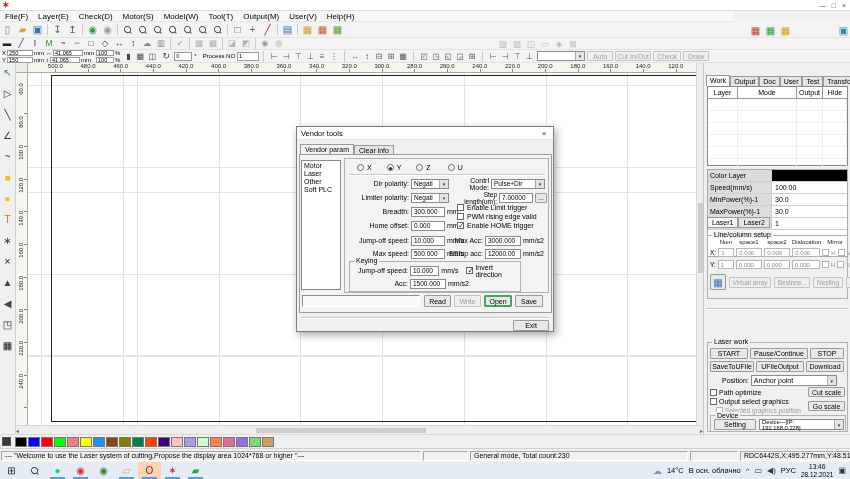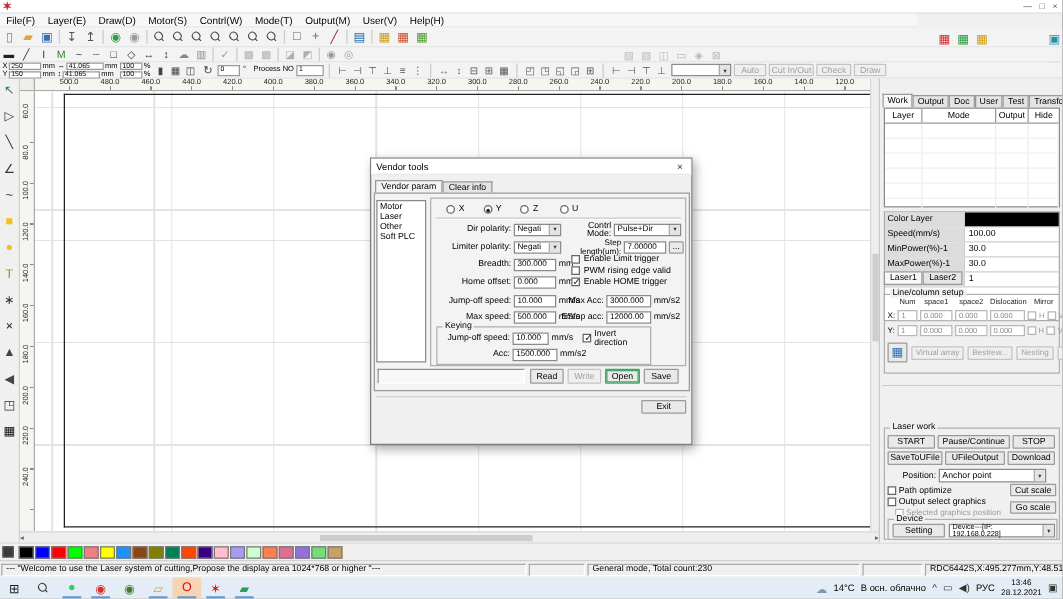--- a/index.html
+++ b/index.html
@@ -118,21 +118,21 @@
   
   .taskbar{left:0;top:462px;width:850px;height:17px;background:#e4edf6;display:flex;align-items:center;font-size:8px;}
   .tapps{display:flex;height:17px;}
   .tapps span{position:relative;width:23px;height:17px;display:flex;align-items:center;justify-content:center;font-size:10px;flex:none;}
   .tapps span.run::after{content:"";position:absolute;bottom:0;left:4px;right:4px;height:2px;background:#5f9bd5;}
   .tapps span.active{background:#f6d4b4;}
   .tray{margin-left:auto;display:flex;align-items:center;gap:5px;padding-right:4px;font-size:7.5px;}
   .timebox{font-size:6.5px;text-align:center;line-height:1.15;}
   .trayicon{font-size:8px;color:#333;}
   
-  .dialog{left:296px;top:126px;width:258px;height:230px;background:#f0f0f0;border:1px solid #7e7e7e;
+  .dialog{left:296px;top:126px;width:258px;height:206px;background:#f0f0f0;border:1px solid #7e7e7e;
           box-shadow:2px 3px 8px rgba(0,0,0,.35);box-sizing:border-box;z-index:50;}
   .dtitle{position:absolute;left:0;top:0;right:0;height:13px;background:#fff;display:flex;align-items:center;
           padding-left:4px;font-size:7.5px;border-bottom:1px solid #e8e8e8;box-sizing:border-box;}
   .dclose{position:absolute;right:2px;top:1px;width:14px;height:11px;display:flex;align-items:center;
           justify-content:center;font-size:8px;color:#333;}
   .dtabs{position:absolute;left:3px;top:15px;display:flex;align-items:flex-end;height:13px;}
   .dtabs span{padding:1px 4px;border:1px solid #9a9a9a;border-bottom:none;background:#e4e4e4;font-size:7px;}
   .dtabs span.active{background:#f3f3f3;padding-bottom:2px;}
   .dpage{position:absolute;left:2px;top:27px;width:253px;height:159px;border:1px solid #9a9a9a;background:#f3f3f3;box-sizing:border-box;}
   .dnav{position:absolute;left:4px;top:33px;width:40px;height:130px;background:#fff;border:1px solid #8a8a8a;
@@ -155,24 +155,24 @@
     <span class="winbtns">
       <span>—</span>
       <span>□</span>
       <span>×</span>
     </span>
   </div>
 
   <div class="abs menubar">
       <span class="mitem">File(F)</span>
       <span class="mitem">Layer(E)</span>
-      <span class="mitem">Draw(D)</span>
+      <span class="mitem">Check(D)</span>
       <span class="mitem">Motor(S)</span>
-      <span class="mitem">Contrl(W)</span>
-      <span class="mitem">Mode(T)</span>
+      <span class="mitem">Model(W)</span>
+      <span class="mitem">Tool(T)</span>
       <span class="mitem">Output(M)</span>
       <span class="mitem">User(V)</span>
       <span class="mitem">Help(H)</span>
     </div>
 
   <div class="abs tbrow tb1">
       <span class="icon" style="color: rgb(107, 137, 168);">▯</span>
       <span class="icon" style="color: rgb(220, 166, 62);">▰</span>
       <span class="icon" style="color: rgb(59, 111, 181);">▣</span>
       <span class="sep"></span>

